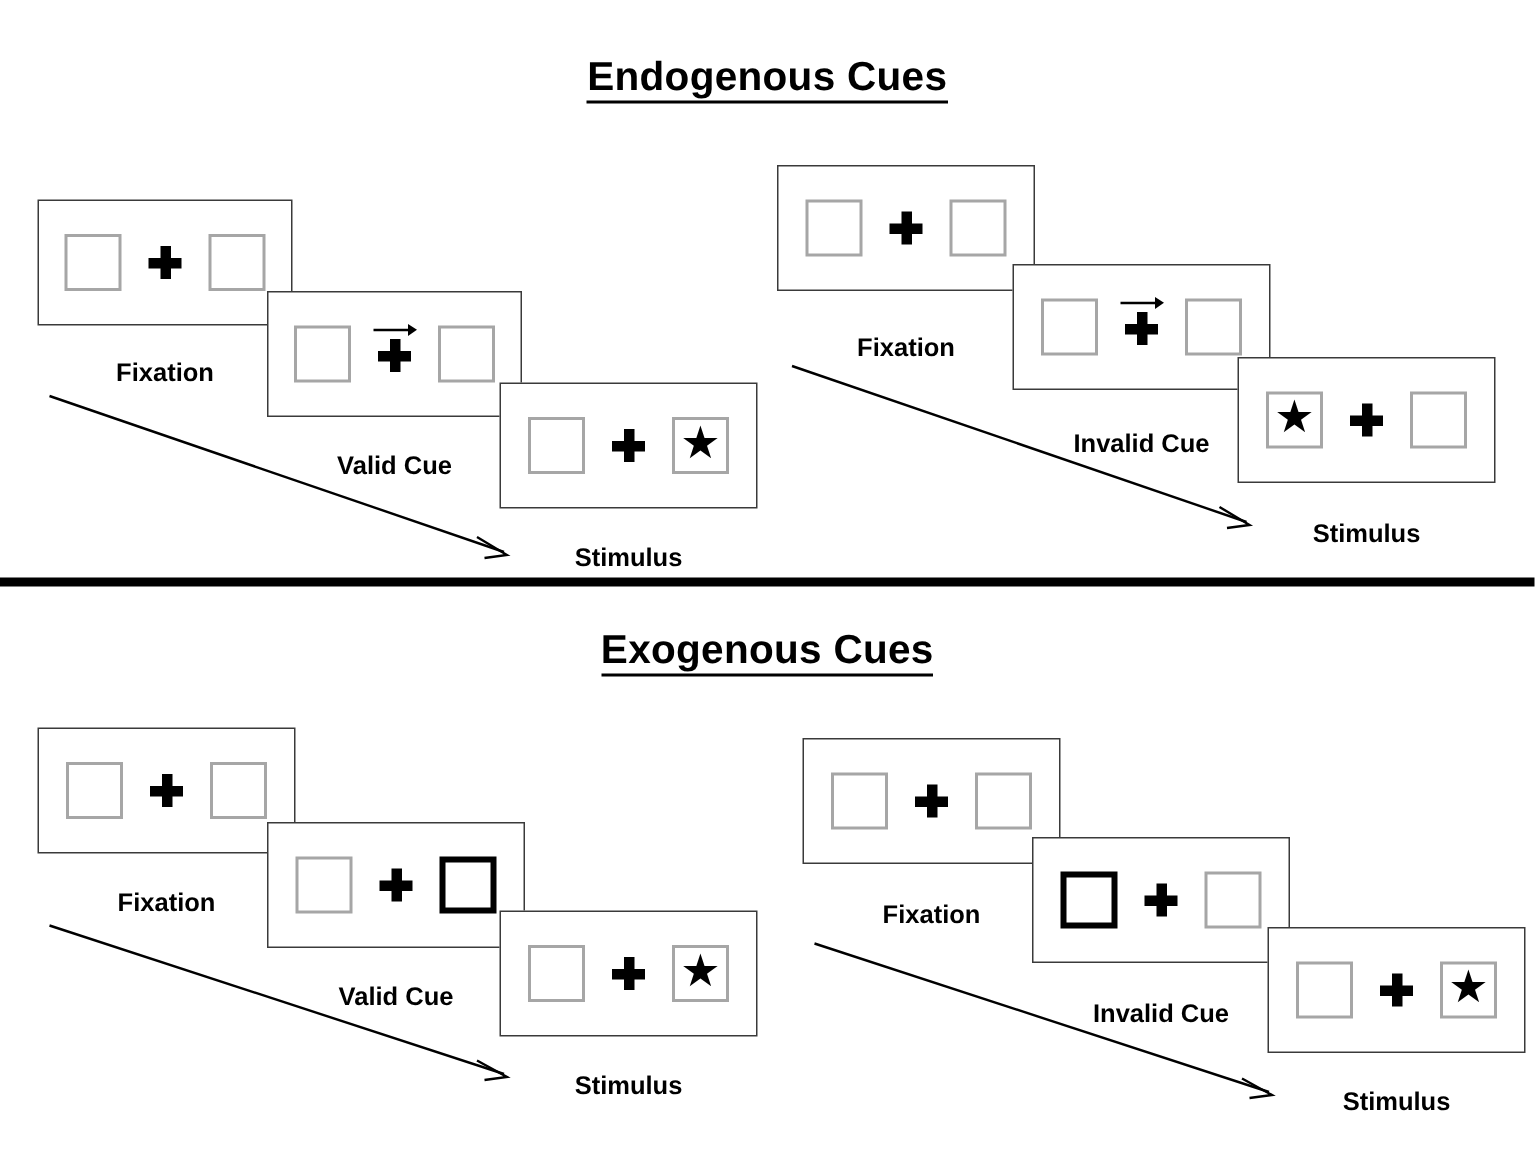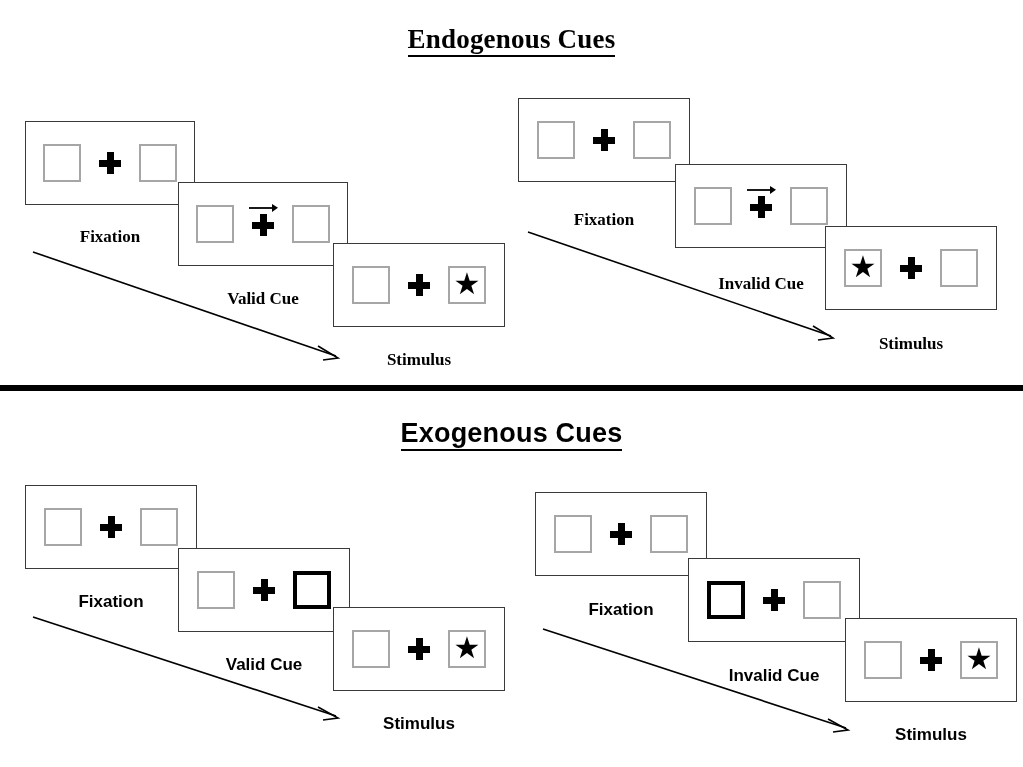--- a/index.html
+++ b/index.html
@@ -2,21 +2,21 @@
 <html><head>
 <meta charset="utf-8">
 <style>
   html,body{margin:0;padding:0;}
   body{
     width:1023px;height:767px;background:#ffffff;
     font-family:"Liberation Sans", sans-serif;
     color:#000;overflow:hidden;position:relative;
   }
   .section{position:absolute;left:0;width:1023px;}
-  #sec-endo{top:0;height:392px;font-family:Liberation Serif, serif;}
+  #sec-endo{top:12px;height:392px;}
   #sec-exo{top:395px;height:372px;}
 
   .section-title{
     position:absolute;left:0;width:1023px;text-align:center;
     font-weight:bold;font-size:27px;letter-spacing:.2px;
   }
   .section-title span{
     border-bottom:2.5px solid #000;padding-bottom:1px;
   }
   #title-endo{top:24px;}

